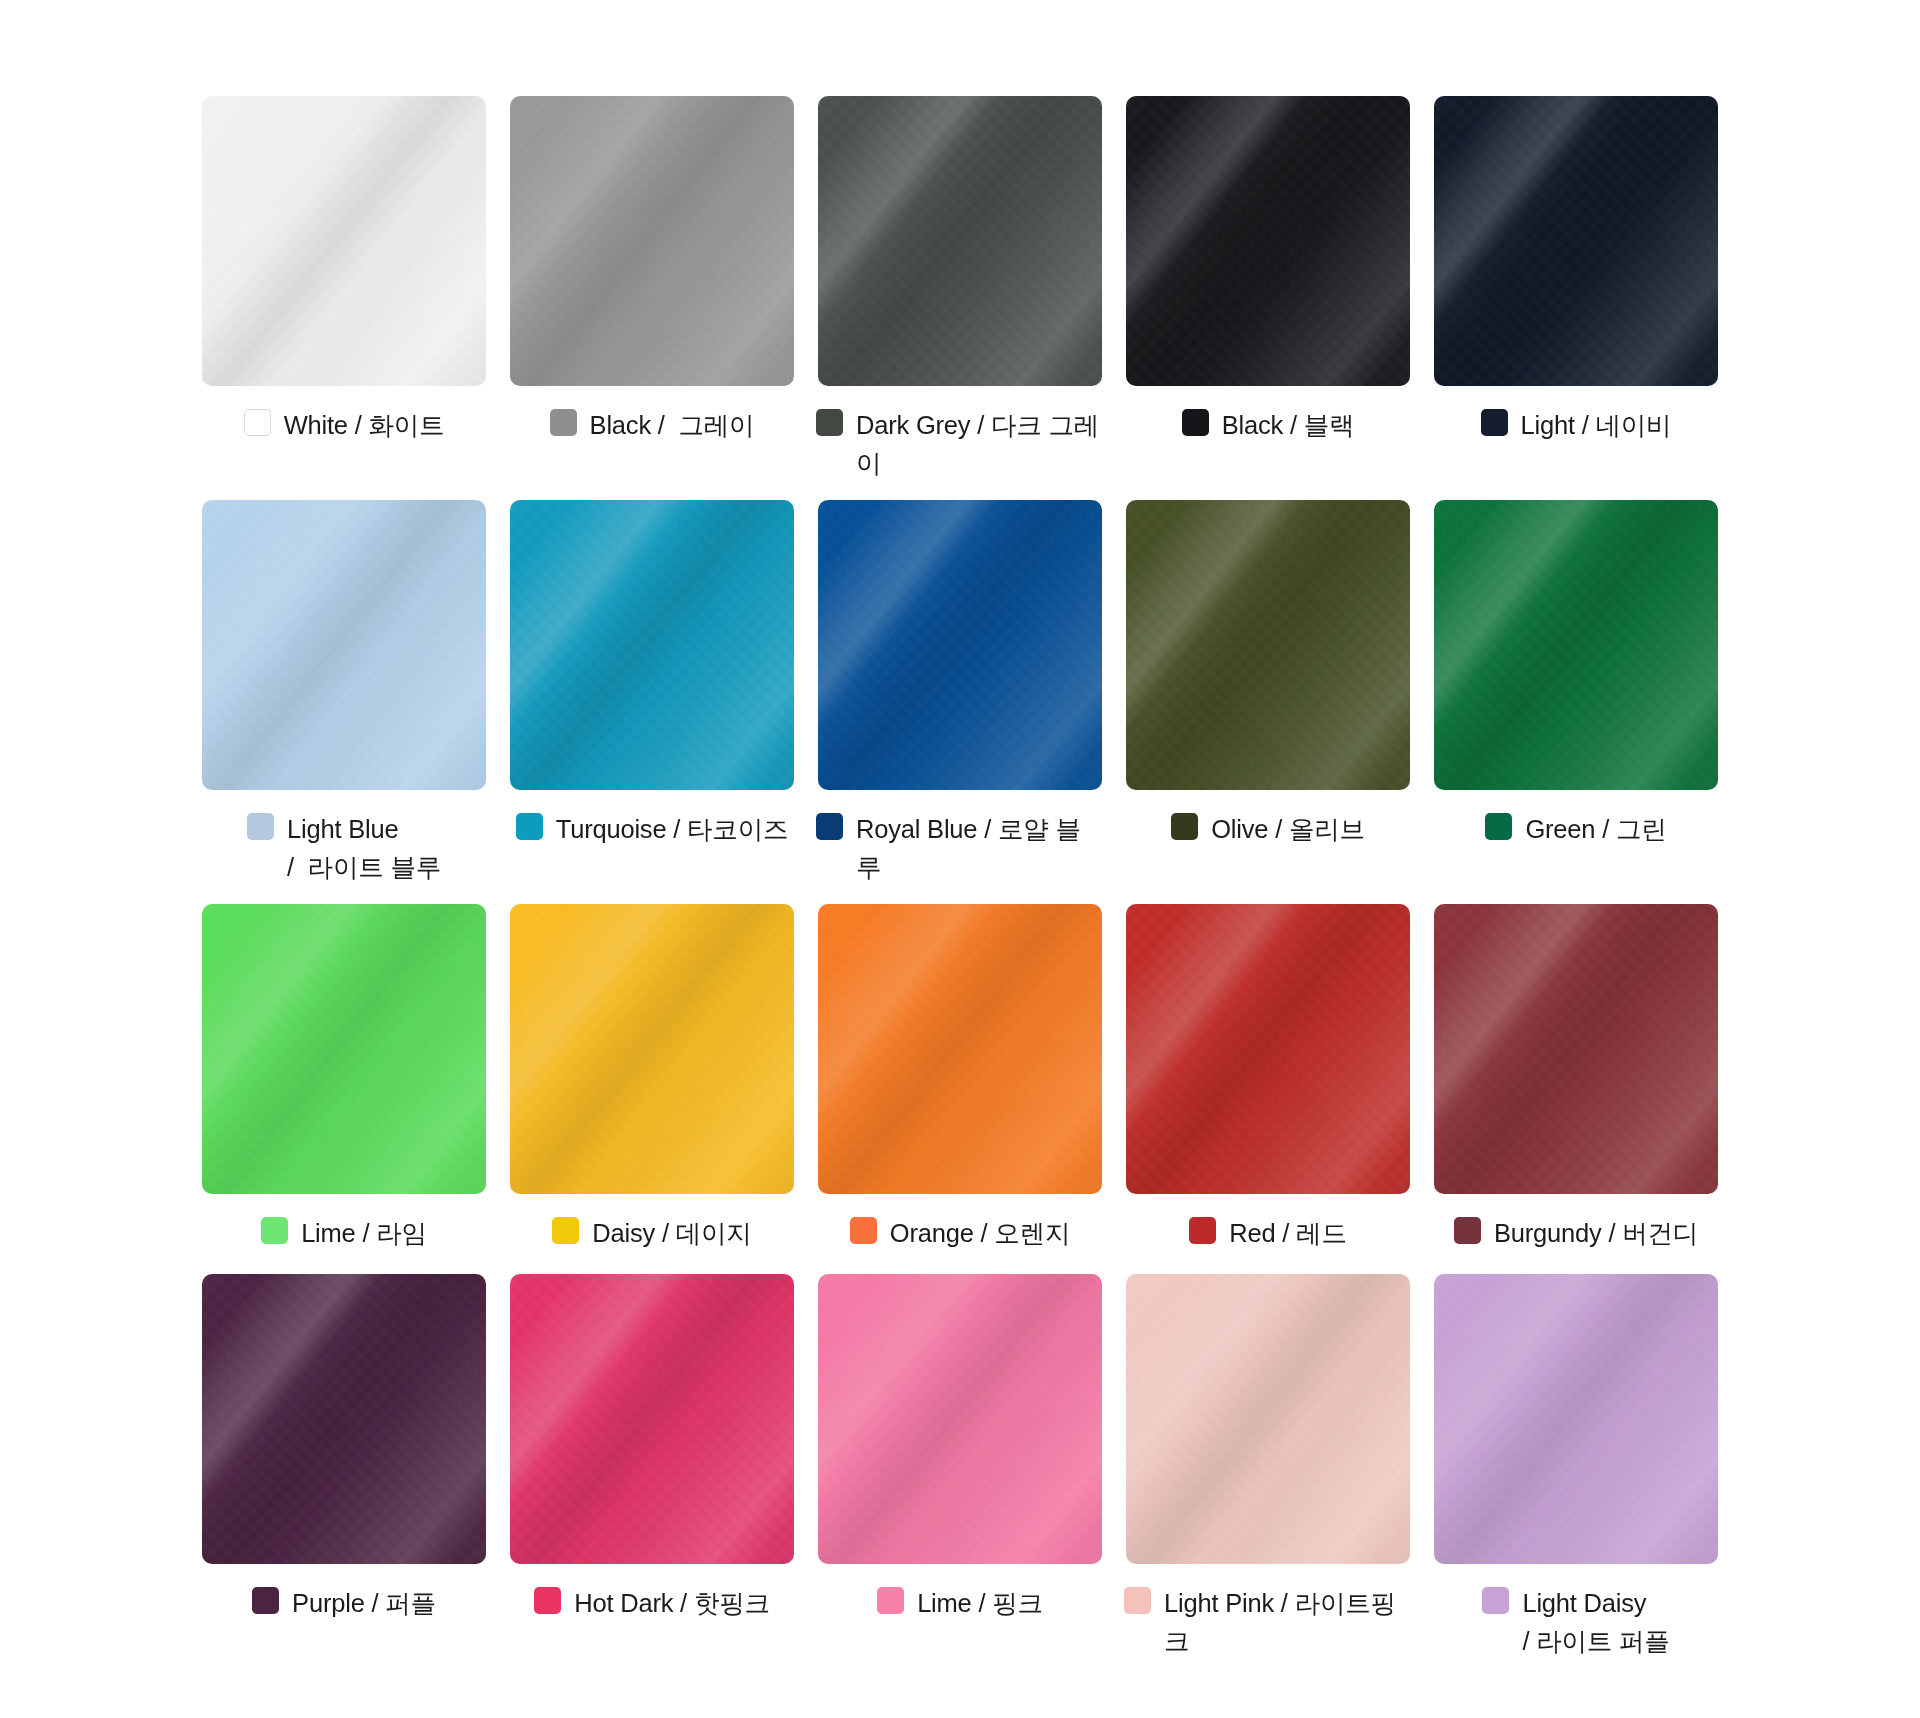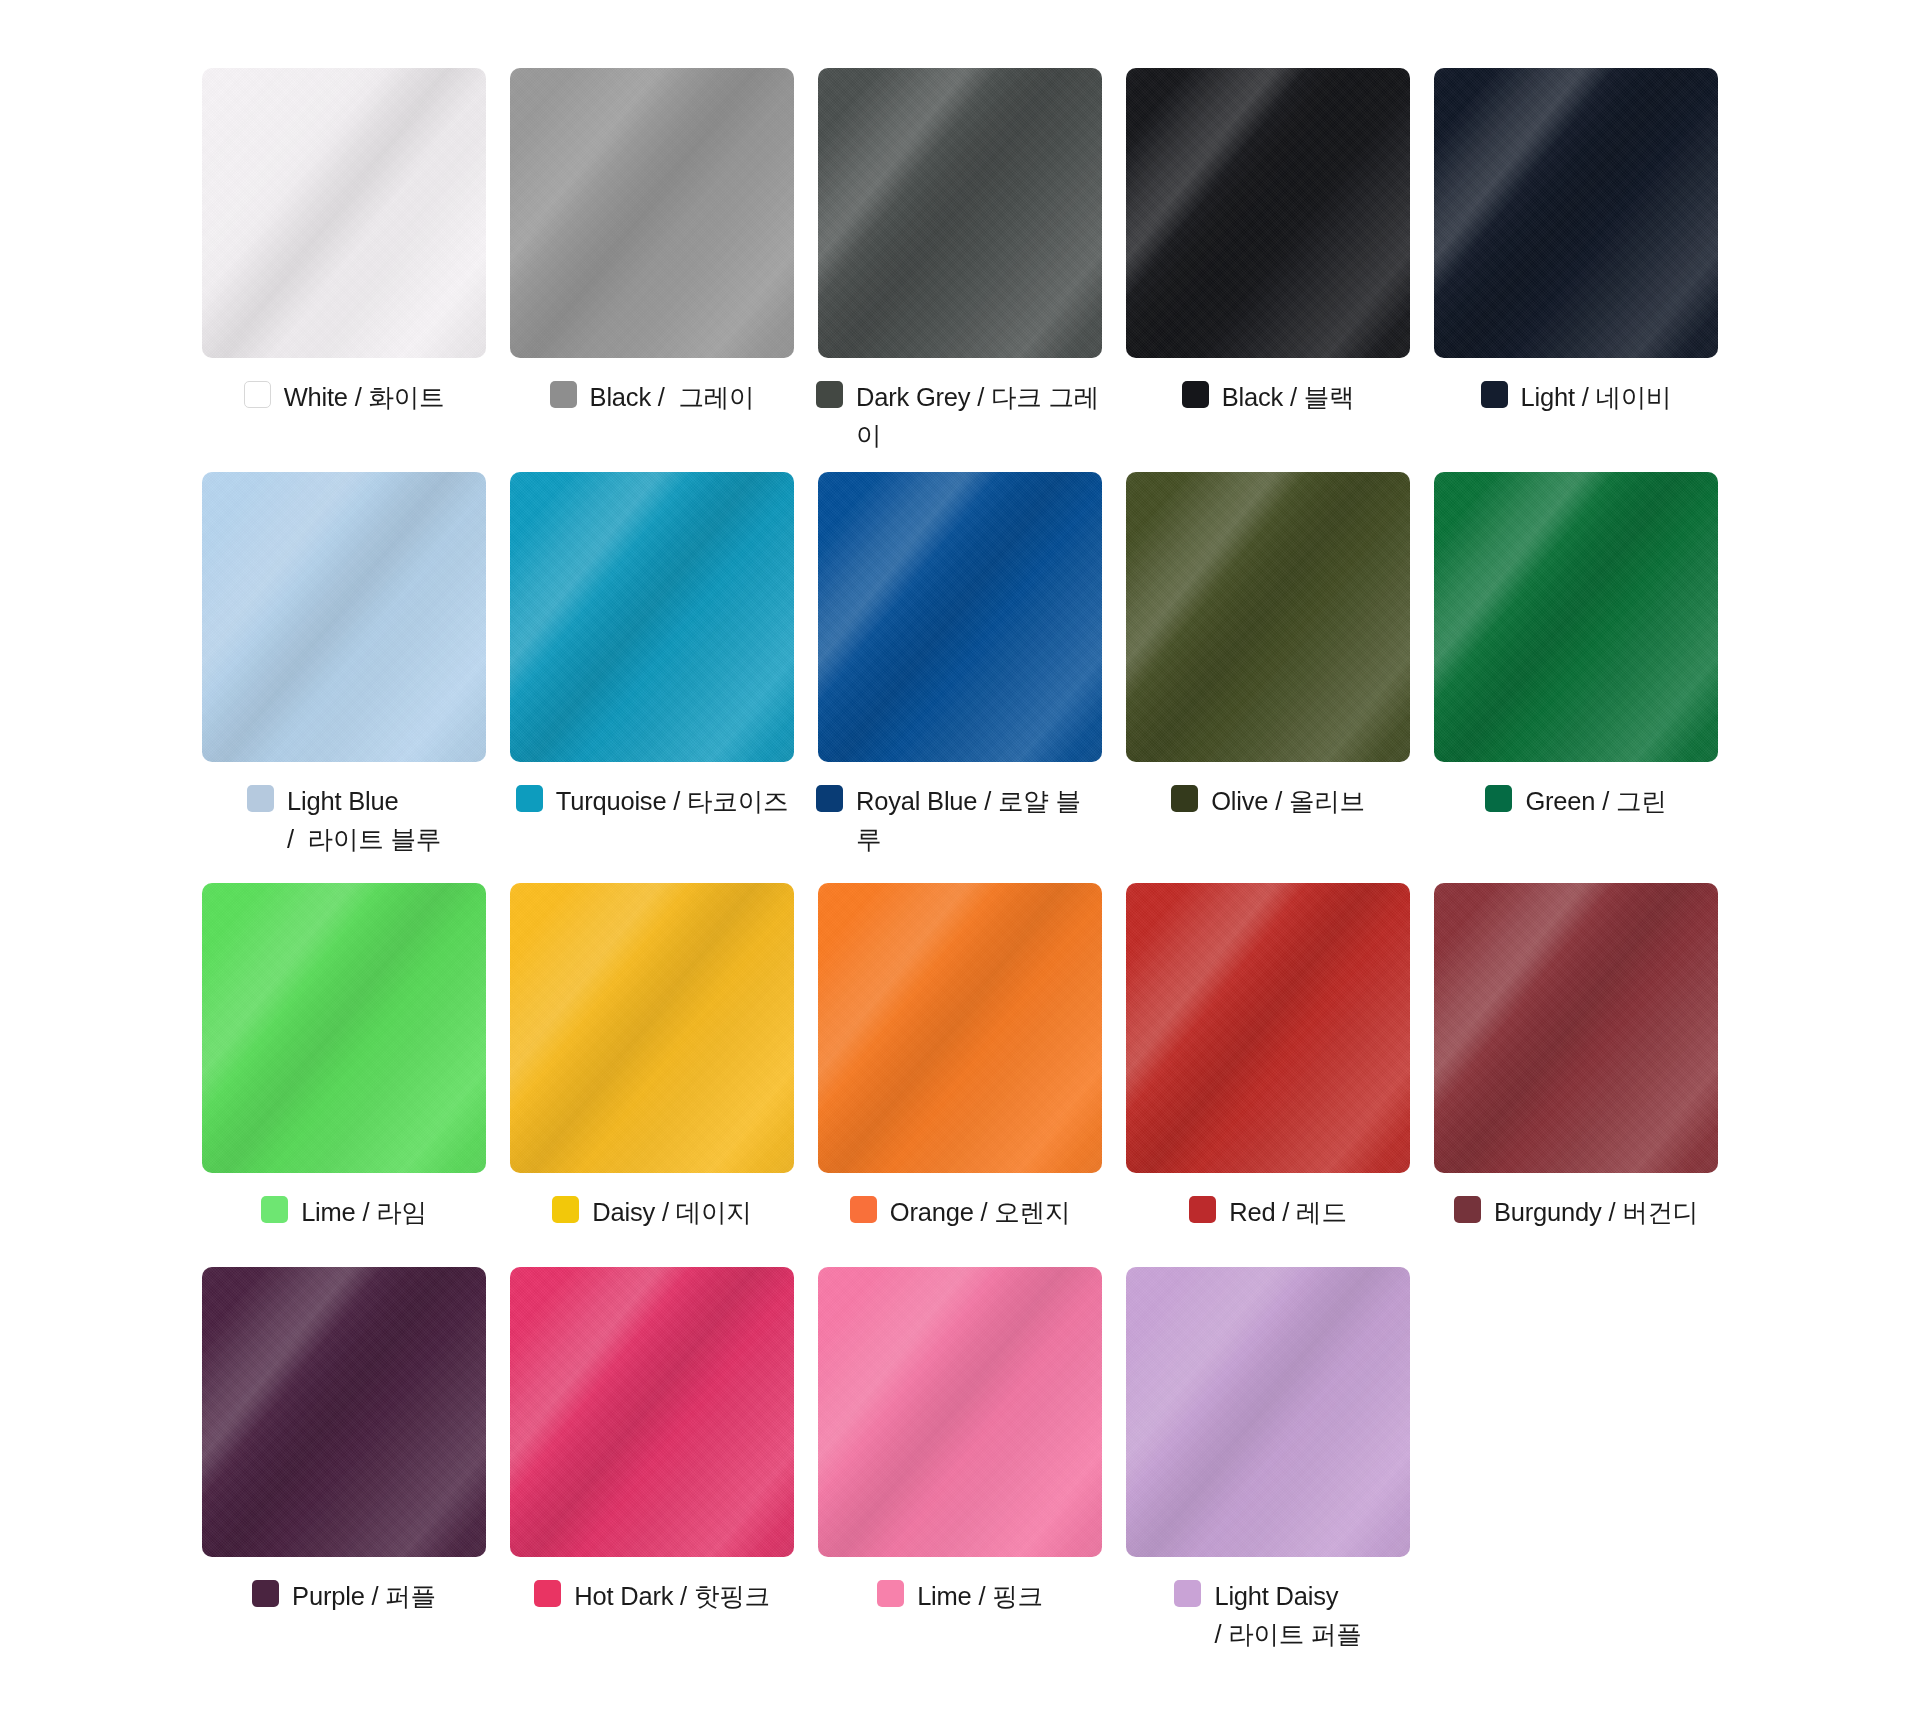--- a/index.html
+++ b/index.html
@@ -12,21 +12,21 @@
   body {
     width: 1920px;
     height: 1718px;
     font-family: "Liberation Sans", "DejaVu Sans", sans-serif;
     overflow: hidden;
   }
 
   #chart {
     width: 1920px;
     height: 1718px;
-    padding: 68px 200px 40px 200px;
+    padding: 96px 200px 40px 200px;
     display: flex;
     flex-direction: column;
   }
 
   .swatch-row {
     display: grid;
     grid-template-columns: repeat(5, 1fr);
     column-gap: 20px;
     margin-bottom: 18px;
   }
@@ -372,20 +372,32 @@
         <div class="sheen"></div>
         <div class="sheen2"></div>
         <div class="weave"></div>
       </div>
       <div class="label-line">
         <span class="chip" style="background: rgb(247, 129, 171);"></span>
         <span class="label-text">Lime / 핑크</span>
       </div>
     </div>
 
+    <div class="swatch-cell">
+      <div class="patch light-patch">
+        <div class="base" style="background: rgb(243, 203, 196);"></div>
+        <div class="sheen"></div>
+        <div class="sheen2"></div>
+        <div class="weave"></div>
+      </div>
+      <div class="label-line">
+        <span class="chip" style="background: rgb(242, 194, 187);"></span>
+        <span class="label-text">Light Pink / 라이트핑크</span>
+      </div>
+    </div>
 
     <div class="swatch-cell">
       <div class="patch light-patch">
         <div class="base" style="background: rgb(201, 164, 216);"></div>
         <div class="sheen"></div>
         <div class="sheen2"></div>
         <div class="weave"></div>
       </div>
       <div class="label-line">
         <span class="chip" style="background: rgb(201, 163, 214);"></span>

